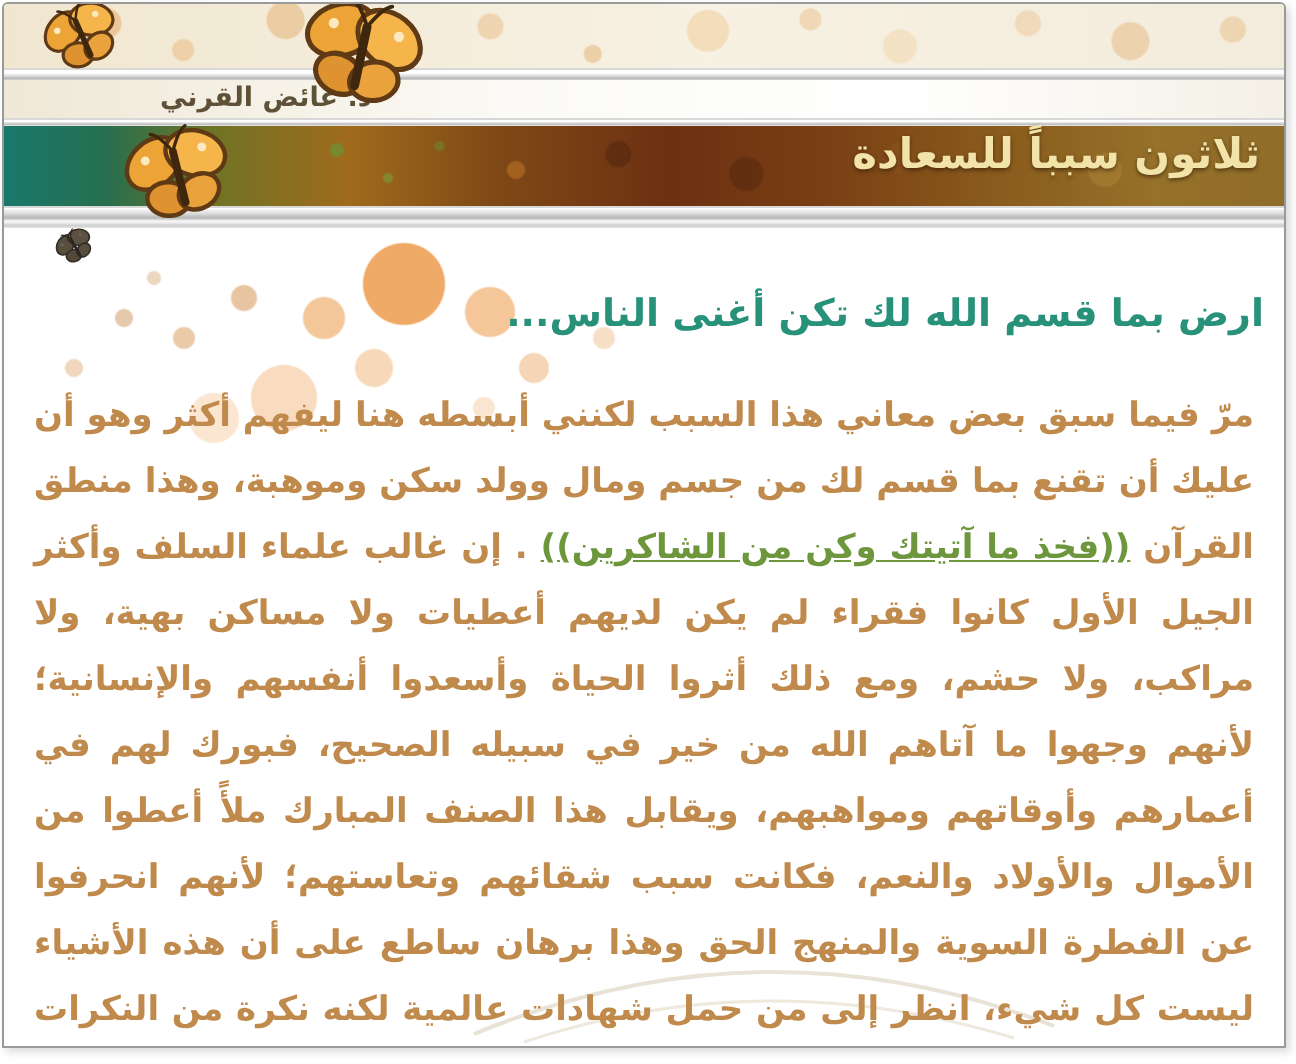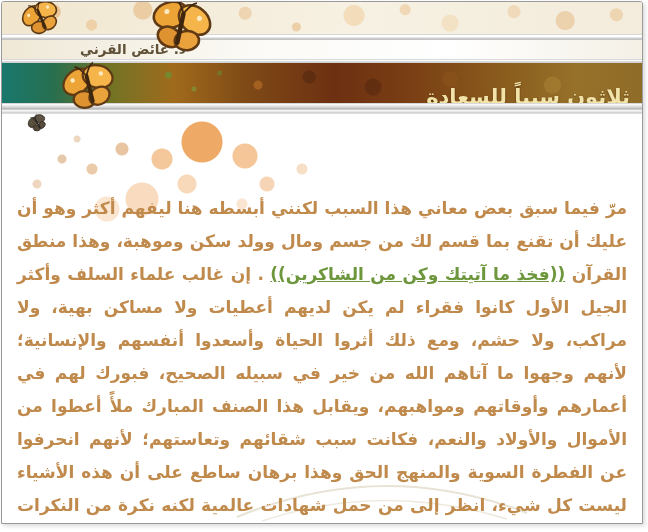--- a/index.html
+++ b/index.html
@@ -50,21 +50,21 @@
   .band-speckles{position:absolute;inset:0;
     background-image:
       radial-gradient(circle at 26% 30%, rgba(90,160,60,.55) 0 3px, transparent 4px),
       radial-gradient(circle at 30% 65%, rgba(110,180,70,.45) 0 2px, transparent 3px),
       radial-gradient(circle at 34% 25%, rgba(90,160,60,.4) 0 2px, transparent 3px),
       radial-gradient(circle at 40% 55%, rgba(200,120,40,.5) 0 4px, transparent 5px),
       radial-gradient(circle at 48% 35%, rgba(60,25,10,.35) 0 6px, transparent 7px),
       radial-gradient(circle at 58% 60%, rgba(60,25,10,.3) 0 8px, transparent 9px),
       radial-gradient(circle at 70% 40%, rgba(150,90,30,.3) 0 7px, transparent 8px),
       radial-gradient(circle at 86% 55%, rgba(200,160,70,.25) 0 8px, transparent 9px);}
-  .band-title{position:absolute;right:12px;top:22px;direction:rtl;
+  .band-title{position:absolute;right:12px;top:2px;direction:rtl;
               font-size:21px;font-weight:bold;color:var(--title-cream,#f2e3a9);
               text-shadow:0 1px 2px rgba(40,20,0,.6);}
 
   
   .content{position:absolute;left:0;top:112px;width:100%;bottom:0;background:#ffffff;}
   .splatter-left{position:absolute;left:0;top:0;width:340px;height:118px;
     background-image:
       radial-gradient(circle at 200px 28px, rgba(234,148,64,.80) 0 20px, transparent 21px),
       radial-gradient(circle at 243px 42px, rgba(238,160,84,.60) 0 12px, transparent 13px),
       radial-gradient(circle at 160px 45px, rgba(236,154,72,.55) 0 10px, transparent 11px),
@@ -146,20 +146,21 @@
     </svg>
   <svg class="bf bf3">
       <use href="#butterfly"></use>
     </svg>
   <svg class="bf bf4">
       <use href="#butterfly"></use>
     </svg>
 
   <div class="content">
     <div class="splatter-left"></div>
+    <h2 class="subtitle">ارض بما قسم الله لك تكن أغنى الناس...</h2>
     <div class="body-text">
         <p class="para"><span class="plain">مرّ فيما سبق بعض معاني هذا السبب لكنني أبسطه هنا ليفهم أكثر وهو أن عليك أن تقنع بما قسم لك من جسم ومال وولد سكن وموهبة، وهذا منطق القرآن </span><span class="quote">((فخذ ما آتيتك وكن من الشاكرين))</span><span class="plain"> . إن غالب علماء السلف وأكثر الجيل الأول كانوا فقراء لم يكن لديهم أعطيات ولا مساكن بهية، ولا مراكب، ولا حشم، ومع ذلك أثروا الحياة وأسعدوا أنفسهم والإنسانية؛ لأنهم وجهوا ما آتاهم الله من خير في سبيله الصحيح، فبورك لهم في أعمارهم وأوقاتهم ومواهبهم، ويقابل هذا الصنف المبارك ملأً أعطوا من الأموال والأولاد والنعم، فكانت سبب شقائهم وتعاستهم؛ لأنهم انحرفوا عن الفطرة السوية والمنهج الحق وهذا برهان ساطع على أن هذه الأشياء ليست كل شيء، انظر إلى من حمل شهادات عالمية لكنه نكرة من النكرات في عطاءه وفهمه وأثره، بينما تجد آخرين عندهم علم محدود، وقد جعلوا منه نهراً دافقاً بالنفع والإصلاح والعمار .</span></p>
       </div>
     <svg class="watermark" width="300" height="46" viewBox="0 0 300 46">
       <path d="M5 40 Q150 -20 295 36" stroke="#e8e3d6" stroke-width="2" fill="none"></path>
       <path d="M30 44 Q150 4 275 42" stroke="#eee9dd" stroke-width="1.5" fill="none"></path>
     </svg>
   </div>
 
 </div>

